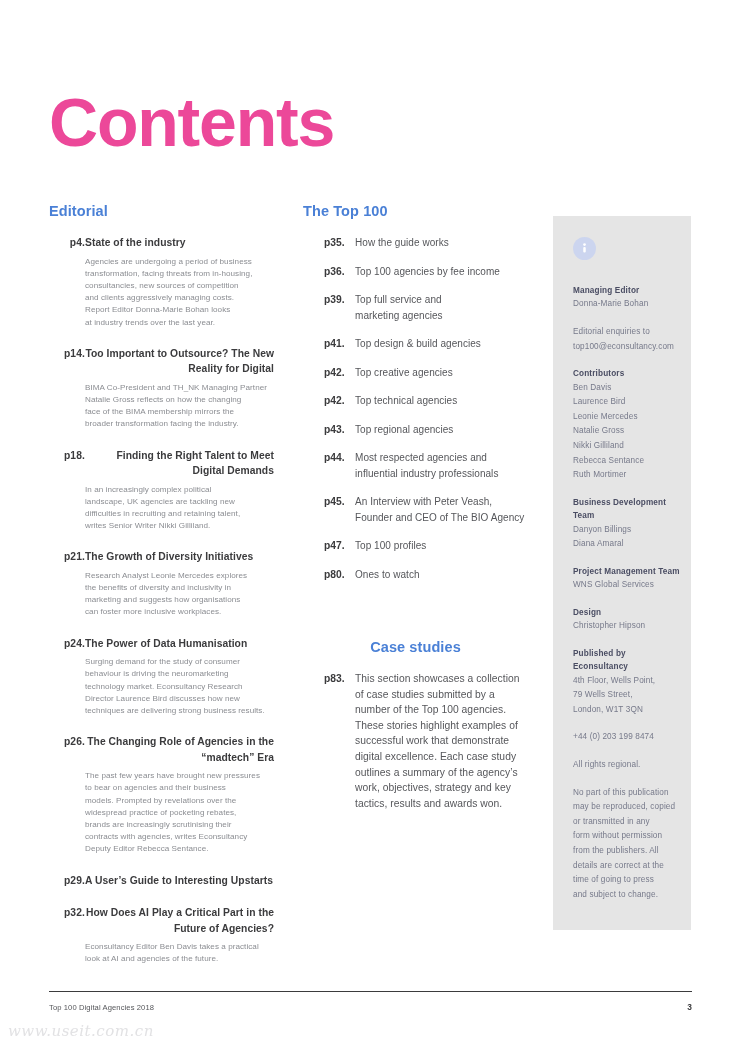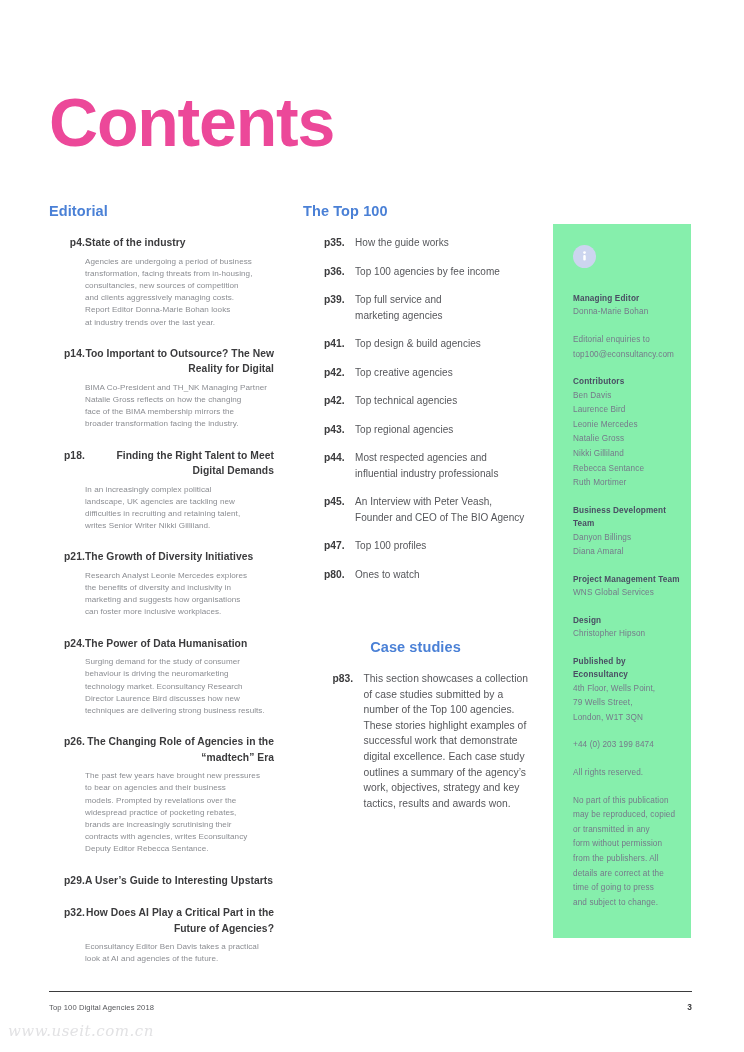--- a/index.html
+++ b/index.html
@@ -112,41 +112,40 @@
     font-weight: 400;
     color: #55565a;
     line-height: 15.5px;
     letter-spacing: 0.05px;
     white-space: pre-line;
   }
 
   .case-block {
     display: flex;
     align-items: baseline;
-    justify-content: flex-end;
   }
   .case-block .toc-page { flex: 0 0 31px; width: 31px; }
   .case-text {
     font-size: 10.3px;
     line-height: 15.6px;
     color: #55565a;
     letter-spacing: 0.04px;
     white-space: pre-line;
   }
 
   .spacer-case { height: 44px; }
 
   
   .info-panel {
     position: absolute;
     left: 553px;
-    top: 224px;
+    top: 216px;
     width: 138px;
     height: 714px;
-    background: #86efac;
+    background: #e5e5e5;
   }
   .info-inner {
     position: absolute;
     left: 20px;
     top: 21px;
     right: 10px;
   }
   .info-icon {
     width: 23px;
     height: 23px;
@@ -440,21 +439,21 @@
       <div class="info-t">4th Floor, Wells Point,
 79 Wells Street,
 London, W1T 3QN</div>
 
       <div class="info-gap"></div>
 
       <div class="info-t">+44 (0) 203 199 8474</div>
 
       <div class="info-gap"></div>
 
-      <div class="info-t">All rights reserved.</div>
+      <div class="info-t">All rights regional.</div>
 
       <div class="info-gap"></div>
 
       <div class="info-t">No part of this publication
 may be reproduced, copied
 or transmitted in any
 form without permission
 from the publishers. All
 details are correct at the
 time of going to press

